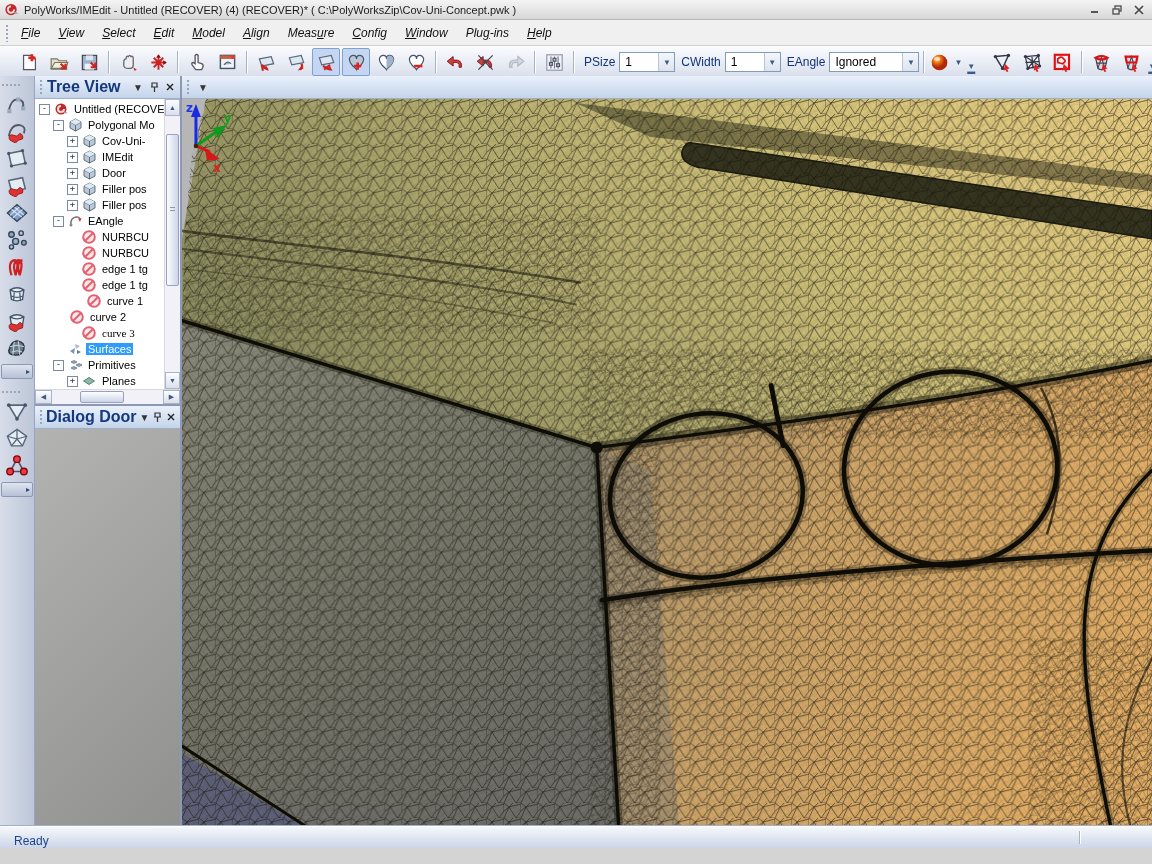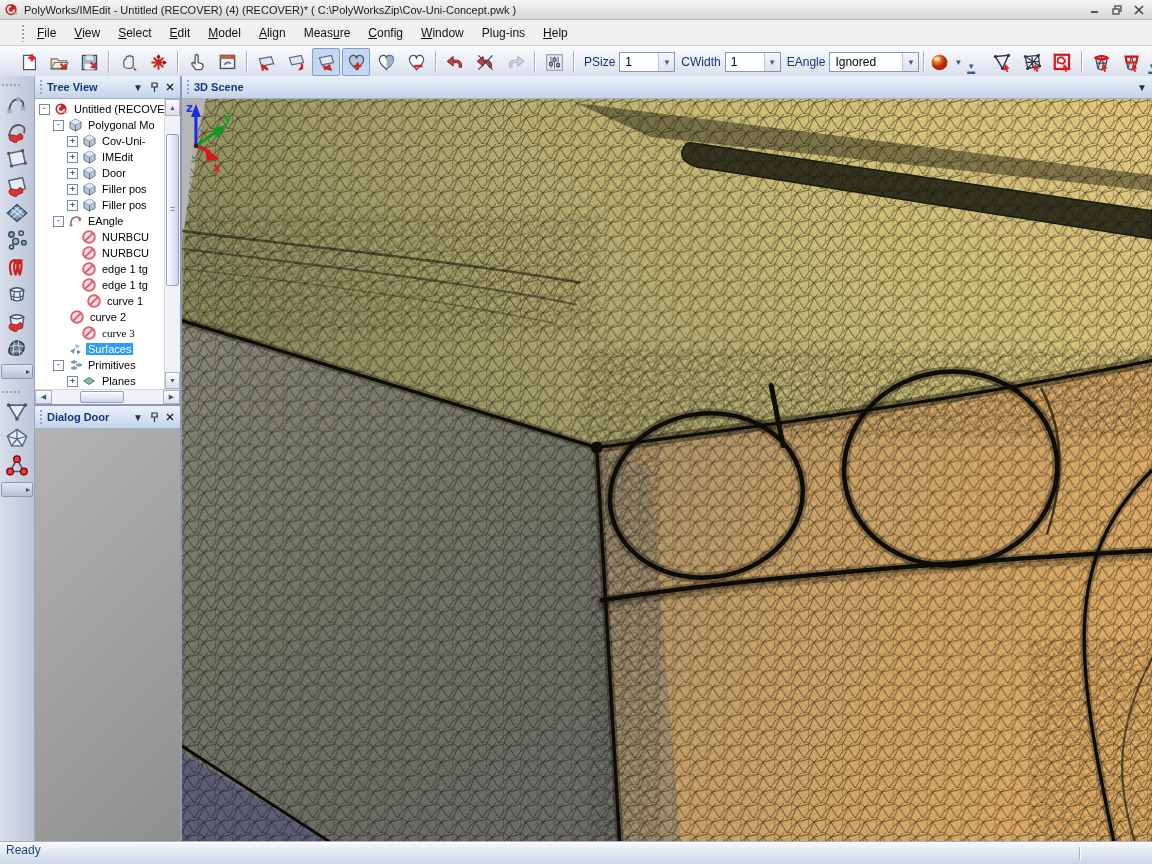--- a/index.html
+++ b/index.html
@@ -6,21 +6,21 @@
   body{width:1152px;height:864px;overflow:hidden;font-family:"Liberation Sans","DejaVu Sans",sans-serif;
        background:#d4d4d4;position:relative;font-size:12px;-webkit-font-smoothing:antialiased;}
   
   .titlebar{height:19px;background:linear-gradient(#f4f4f4,#d8d8d8);display:flex;align-items:center;
             padding:0 4px;border-bottom:1px solid #b8b8b8;}
   .titlebar .app-icon{width:15px;height:15px;margin-right:5px;}
   .titlebar .title{flex:1;font-size:11px;color:#1a1a1a;white-space:nowrap;overflow:hidden;}
   .winbtns{display:flex;gap:8px;margin-right:2px;}
   .winbtn{width:14px;height:12px;display:flex;align-items:center;justify-content:center;color:#444;cursor:default;}
   
-  .menubar{height:25px;background:#f0f0f0;display:flex;align-items:center;border-bottom:1px solid #d0d0d0;padding-left:18px;}
+  .menubar{height:25px;background:#f0f0f0;display:flex;align-items:center;border-bottom:1px solid #d0d0d0;padding-left:2px;font-style:italic;}
   .grip{width:6px;align-self:stretch;margin:3px 2px;background-image:radial-gradient(circle,#9aa5bd 1px,rgba(0,0,0,0) 1.3px);
         background-size:4px 4px;background-position:1px 1px;}
   .menu-item{padding:3px 9px;color:#111;cursor:default;}
   .menu-item u{text-decoration:underline;}
   
   .toolbar{height:32px;background:linear-gradient(#fbfcfe,#e2e7f1 70%,#d7ddeb);display:flex;align-items:center;
            border-bottom:1px solid #aab2c4;padding-left:10px;}
   .tb-btn{width:26px;height:26px;display:flex;align-items:center;justify-content:center;border:1px solid rgba(0,0,0,0);
           border-radius:2px;margin:0 1px;}
   .tb-btn svg{width:19px;height:19px;}
@@ -38,21 +38,21 @@
   .main{position:absolute;top:76px;left:0;right:0;bottom:21px;display:flex;}
   .leftstrip{width:34px;background:linear-gradient(90deg,#d7dde9,#bdc6d8);border-right:1px solid #9aa5bd;
              display:flex;flex-direction:column;align-items:center;padding-top:6px;}
   .ls-btn{width:28px;height:27px;display:flex;align-items:center;justify-content:center;}
   .ls-btn svg{width:22px;height:22px;}
   .ls-overflow{width:28px;height:13px;background:linear-gradient(#dfe5ef,#b7c1d6);border:1px solid #8d99b4;border-radius:2px;
                color:#2c4a80;font-size:8px;display:flex;align-items:center;justify-content:flex-end;padding-right:2px;margin:3px 0 10px 0;}
   .panelcol{width:145px;display:flex;flex-direction:column;border-right:2px solid #8d99b4;}
   .panel-header{height:22px;background:linear-gradient(#eaf1fb,#c3d4ea);border-bottom:1px solid #9fb0c8;
                 display:flex;align-items:center;padding:0 3px;}
-  .panel-header .ph-title{flex:1;font-weight:bold;font-size:11px;color:#14387c;white-space:nowrap;}
+  .panel-header .ph-title{flex:1;font-weight:bold;font-size:16px;color:#14387c;white-space:nowrap;}
   .ph-btn{width:14px;height:14px;display:flex;align-items:center;justify-content:center;color:#333;font-size:10px;margin-left:2px;}
   .tree-panel{height:328px;display:flex;flex-direction:column;background:#fff;border-bottom:2px solid #8d99b4;}
   .tree-wrap{flex:1;display:flex;overflow:hidden;}
   .tree-body{flex:1;padding-top:2px;overflow:hidden;position:relative;font-size:11px;}
   .tree-row{height:16px;display:flex;align-items:center;white-space:nowrap;}
   .expander{width:9px;height:9px;border:1px solid #7a8aa0;background:#fff;font-size:9px;line-height:7px;text-align:center;
             color:#333;margin-right:4px;flex:none;font-family:"DejaVu Sans Mono",monospace;}
   .expander.none{visibility:hidden;}
   .tree-icon{width:15px;height:14px;margin-right:3px;flex:none;}
   .tree-icon svg{width:15px;height:14px;}
@@ -70,22 +70,22 @@
   .hsb-btn{width:15px;background:linear-gradient(#fdfdfe,#d9dfec);border:1px solid #aab4c8;color:#44597e;
            font-size:7px;display:flex;align-items:center;justify-content:center;}
   .hthumb{margin:1px 0 1px 28px;width:42px;background:linear-gradient(#fdfdfe,#ccd4e8);border:1px solid #96a2bd;border-radius:2px;}
   .dialog-panel{flex:1;display:flex;flex-direction:column;}
   .dialog-body{flex:1;background:linear-gradient(135deg,#b3b3b1,#8f8f8d);}
   
   .viewport{flex:1;display:flex;flex-direction:column;min-width:0;}
   .vp-canvas{flex:1;position:relative;background:#b6b6b6;}
   .vp-canvas svg{position:absolute;inset:0;width:100%;height:100%;}
   
-  .statusbar{position:absolute;left:0;right:0;bottom:0;height:21px;background:linear-gradient(#f5f8fc,#ccd6e8);
-             border-top:1px solid #ffffff;box-shadow:0 -1px 0 #9fb0c8;display:flex;align-items:flex-start;padding:0 6px;}
+  .statusbar{position:absolute;left:0;right:0;bottom:16px;height:21px;background:linear-gradient(#f5f8fc,#ccd6e8);
+             border-top:1px solid #ffffff;box-shadow:0 -1px 0 #9fb0c8;display:flex;align-items:flex-end;padding:0 14px;}
   .statusbar .status-text{color:#1d4487;font-size:12px;}
   .status-div{position:absolute;right:72px;top:4px;bottom:4px;width:1px;background:#aab4c8;box-shadow:1px 0 0 #fff;}
 </style>
 </head>
 <body>
 
 <div class="titlebar">
   <svg class="app-icon" viewBox="0 0 16 16">
     <circle cx="7.5" cy="8" r="6" fill="#c22828"></circle>
       <path d="M7.5 3.6a4.4 4.4 0 1 0 4.4 4.4h-2a2.4 2.4 0 1 1-2.4-2.4z" fill="#f3dede"></path>
@@ -639,21 +639,20 @@
             </svg>
           </span>
       </div>
       <div class="dialog-body"></div>
     </div>
   </div>
 
   <div class="viewport">
     <div class="panel-header">
       <div class="grip" style="margin:2px 3px 2px 0"></div>
-      <span class="ph-title">3D Scene</span>
       <span class="ph-btn">▼</span>
     </div>
     <div class="vp-canvas">
       <svg viewBox="0 0 973 745" preserveAspectRatio="none">
         <defs>
           <linearGradient id="hoodG" x1="0" y1="0.4" x2="1" y2="0.1">
             <stop offset="0" stop-color="#8d8d60"></stop>
               <stop offset="0.35" stop-color="#b4ac70"></stop>
             <stop offset="0.62" stop-color="#cfc078"></stop>
               <stop offset="1" stop-color="#e6cb80"></stop>

